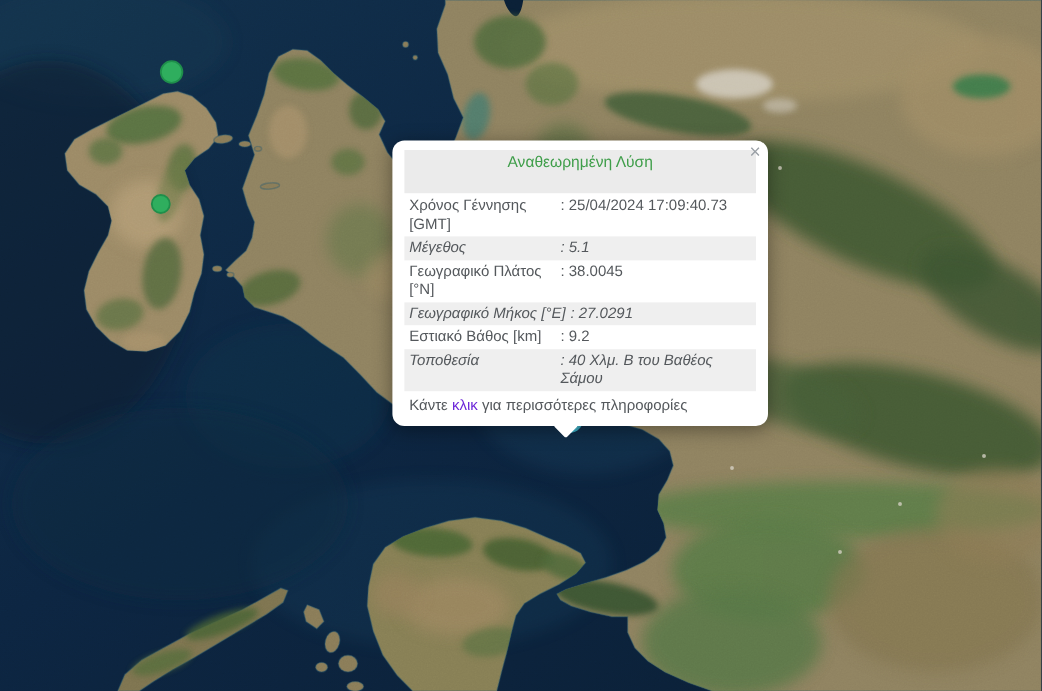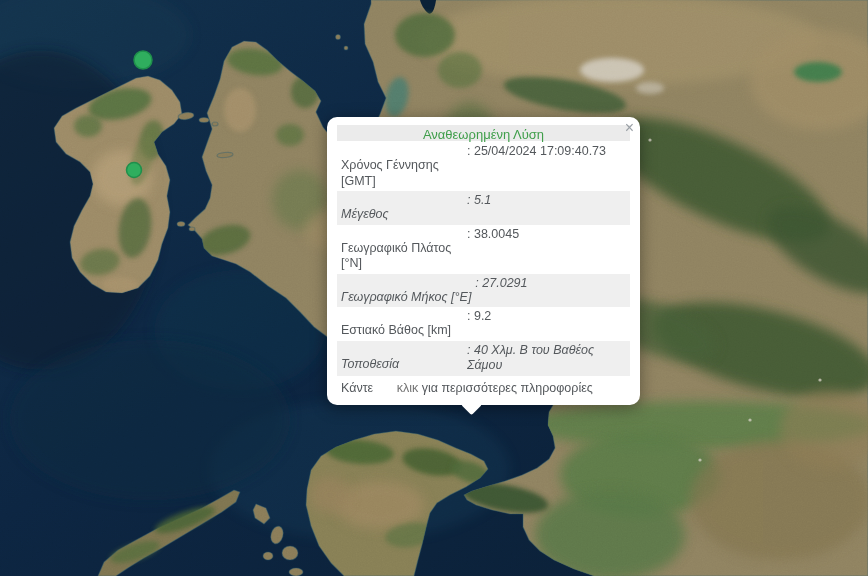--- a/index.html
+++ b/index.html
@@ -22,29 +22,29 @@
     position:absolute;bottom:-7px;left:137px;width:15px;height:15px;
     background:#ffffff;transform:rotate(45deg);border-radius:2px;
   }
   .popup .close{
     position:absolute;top:3px;right:6px;border:0;background:none;cursor:pointer;
     color:#9aa0a6;font-size:16px;line-height:16px;padding:0;
     font-family:"Liberation Sans",sans-serif;
   }
   .ptitle{
     background:#ebebeb;color:#3f9e4a;text-align:center;
-    font-size:13px;line-height:20px;height:16px;margin-bottom:1px;
+    font-size:13px;line-height:20px;height:36px;margin-bottom:1px;
   }
   .prow{display:flex;align-items:flex-start;padding:2px 4px;min-height:15px;}
   .prow.gray{background:#efefef;font-style:italic;}
-  .plabel{flex:0 0 122px;padding-right:4px;margin-top:14px;}
+  .plabel{flex:0 0 122px;padding-right:4px;}
   .prow.nowrap .plabel{white-space:nowrap;}
   .pvalue{flex:1;}
   .pfooter{padding:5px 4px 1px 4px;}
-  .plink{color:#737373;text-decoration:none;cursor:pointer;margin-left:20px;}
+  .plink{color:#6d28d9;text-decoration:none;cursor:pointer;}
 </style>
 </head>
 <body>
 
 <div class="stage">
 
   <svg class="map" viewBox="0 0 868 576" width="868" height="576">
     <defs>
       <linearGradient id="seaG" x1="0" y1="0" x2="1" y2="1">
         <stop offset="0" stop-color="#11304b"></stop>

